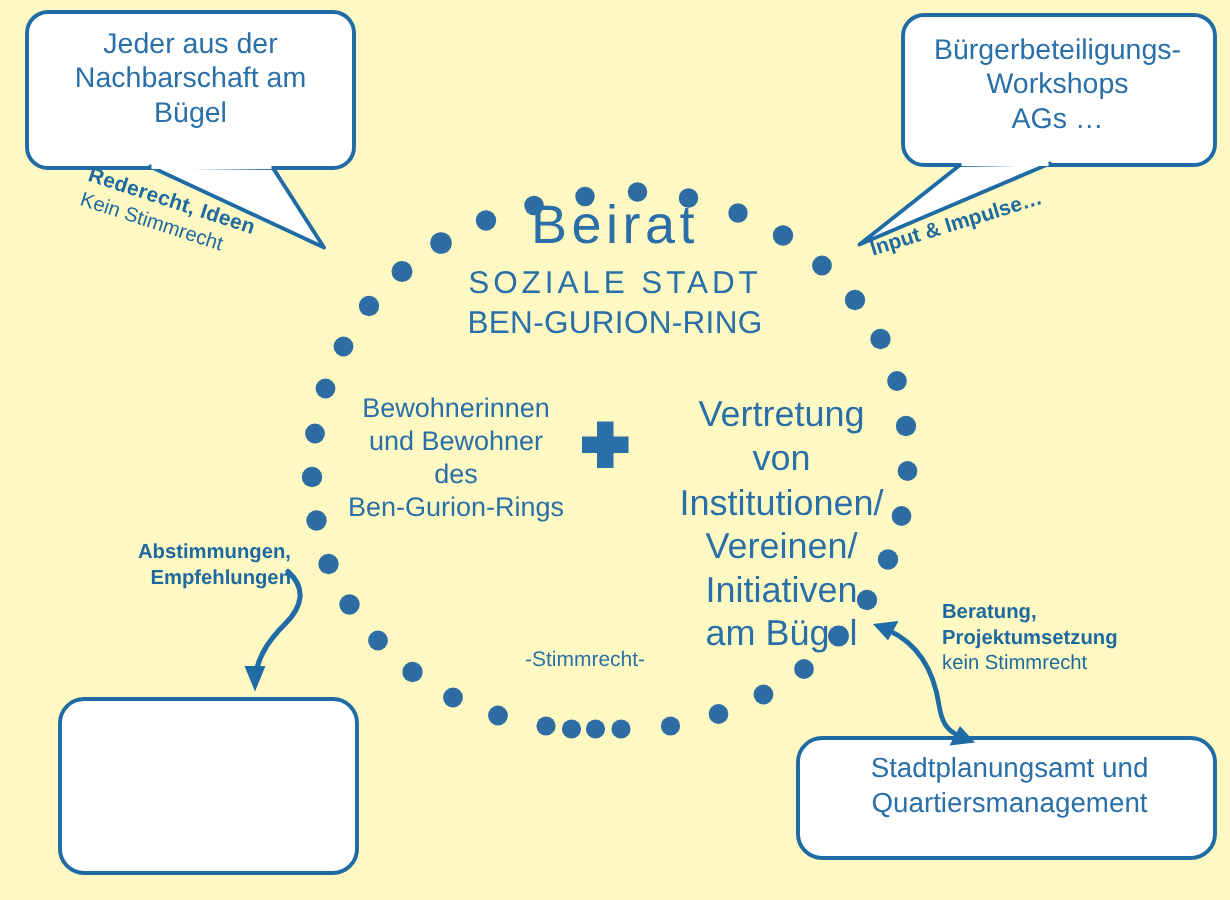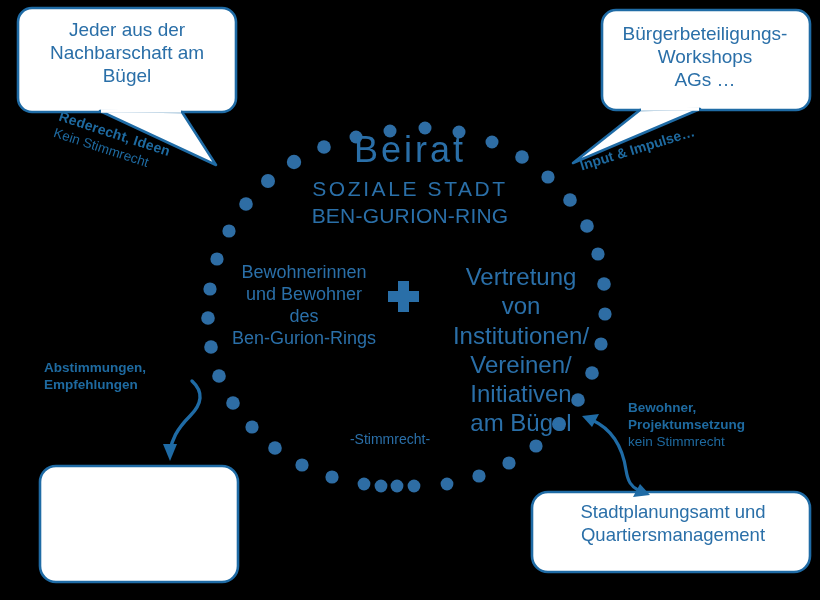--- a/index.html
+++ b/index.html
@@ -7,21 +7,21 @@
     padding: 0;
     background: #ffffff;
   }
   body {
     font-family: "Liberation Sans", "DejaVu Sans", sans-serif;
   }
   #stage {
     position: relative;
     width: 820px;
     height: 600px;
-    background: #000000;
+    background: #fef9c3;
     overflow: hidden;
   }
   #vector {
     position: absolute;
     left: 0;
     top: 0;
     width: 820px;
     height: 600px;
   }
   .txt {
@@ -70,21 +70,21 @@
   }
 
   
   .ann {
     position: absolute;
     color: #1e6aa0;
     line-height: 1.25;
   }
   #ann-bl {
     left: 44px; top: 360px; width: 150px;
-    font-size: 13.5px; font-weight: bold; text-align: left;
+    font-size: 13.5px; font-weight: bold; text-align: right;
   }
   #ann-br {
     left: 628px; top: 400px; width: 176px;
     font-size: 13.5px; text-align: left;
   }
   #ann-br .b { font-weight: bold; display: block; }
   #ann-br .n { font-weight: normal; display: block; font-size: 13.5px; }
 
   
   #ann-tl {
@@ -231,18 +231,18 @@
   </div>
 
   <div class="ann" id="ann-tr">
     <span class="b">Input &amp; Impulse…</span>
   </div>
 
   <div class="ann" id="ann-bl" style="white-space: pre-line;">Abstimmungen,
 Empfehlungen</div>
 
   <div class="ann" id="ann-br">
-    <span class="b">Bewohner,</span>
+    <span class="b">Beratung,</span>
     <span class="b">Projektumsetzung</span>
     <span class="n">kein Stimmrecht</span>
   </div>
 
 </div>
 
 </body></html>

